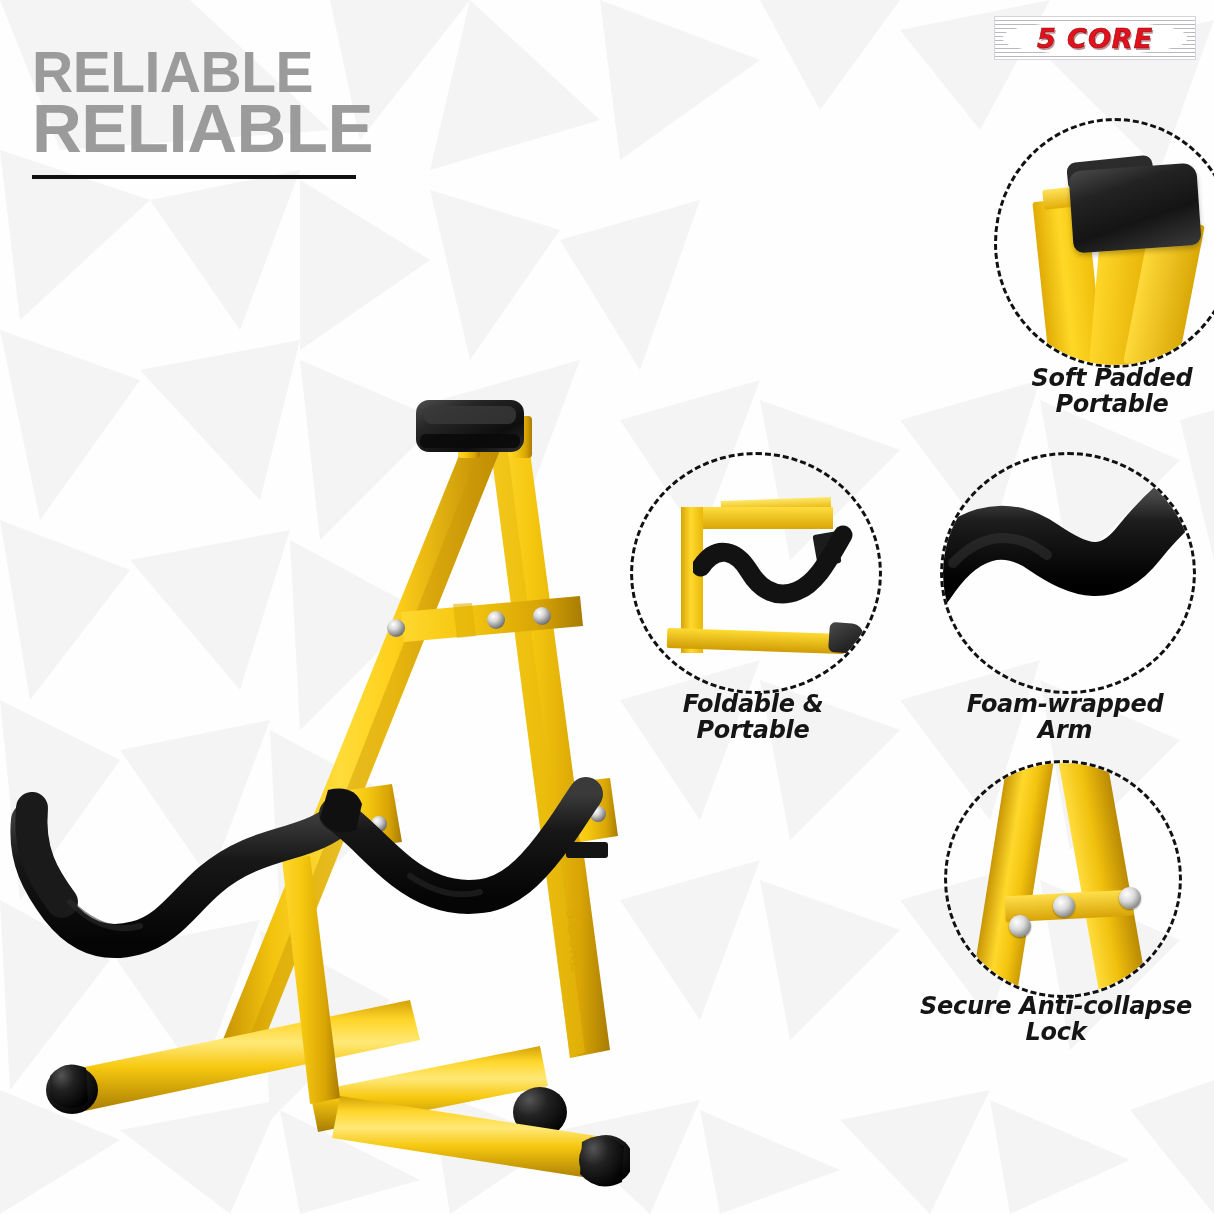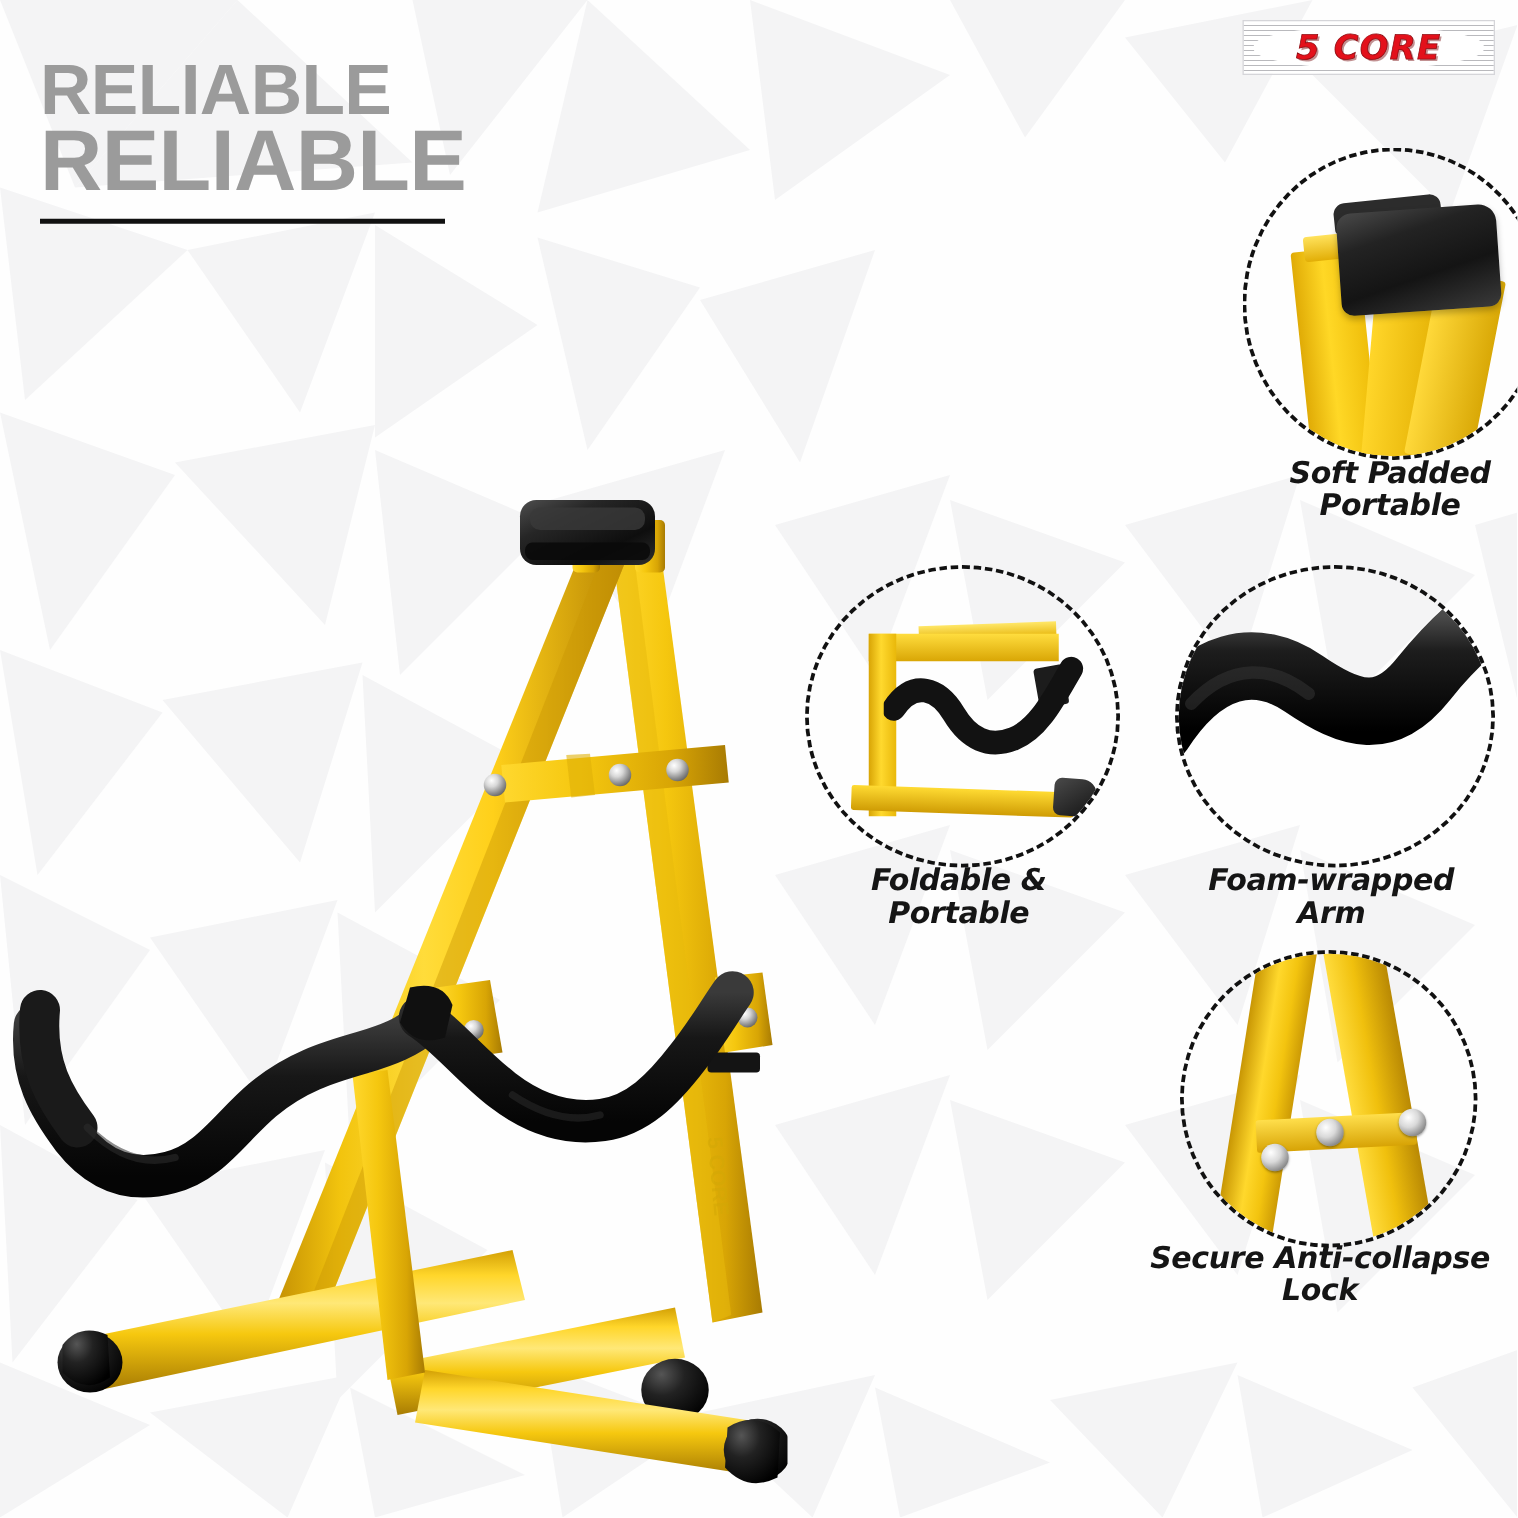--- a/index.html
+++ b/index.html
@@ -95,21 +95,21 @@
   }
 
   .c1{left:632px;top:120px;}
   .c1 .bubble{width:244px;height:244px;}
   .c1 .cap{top:250px;width:244px;font-size:24px;}
 
   .c2{left:994px;top:118px;}
   .c2 .bubble{width:236px;height:244px;}
   .c2 .cap{top:248px;width:236px;font-size:24px;}
 
-  .c3{left:644px;top:452px;}
+  .c3{left:630px;top:452px;}
   .c3 .bubble{width:246px;height:236px;}
   .c3 .cap{top:240px;width:246px;font-size:24px;}
 
   .c4{left:940px;top:452px;}
   .c4 .bubble{width:250px;height:236px;}
   .c4 .cap{top:240px;width:250px;font-size:24px;}
 
   .c5{left:944px;top:760px;}
   .c5 .bubble{width:232px;height:232px;}
   .c5 .cap{top:234px;width:280px;left:-28px;font-size:24px;}

